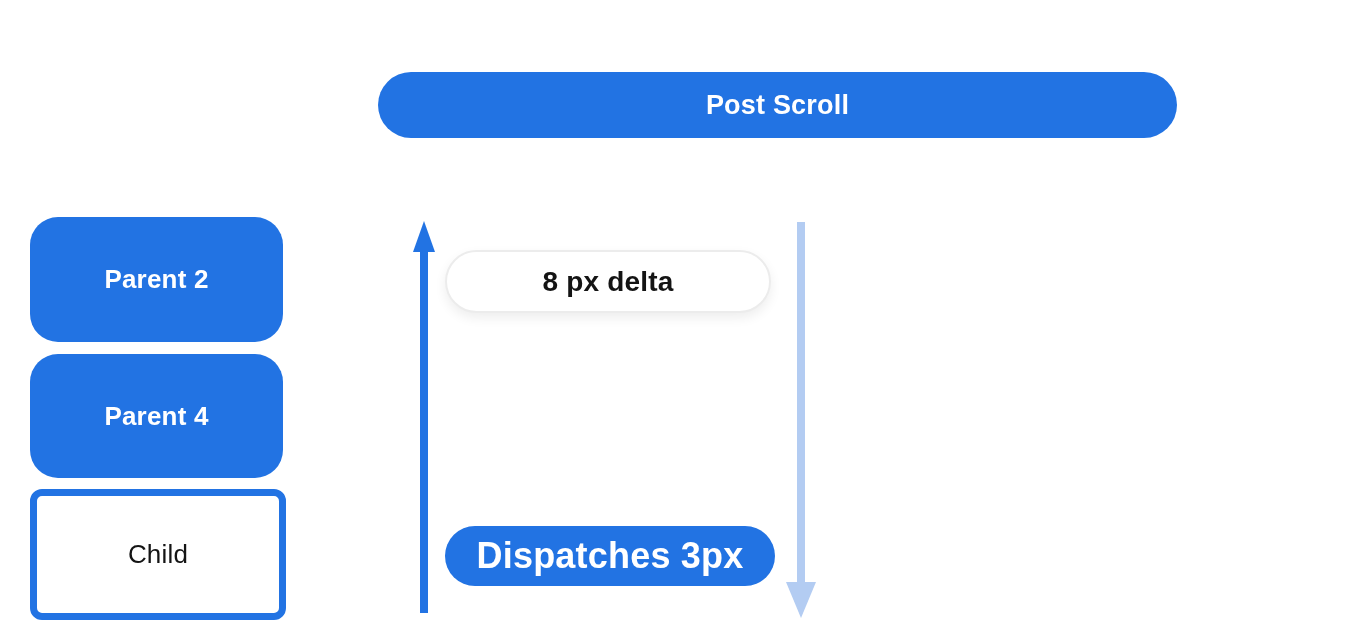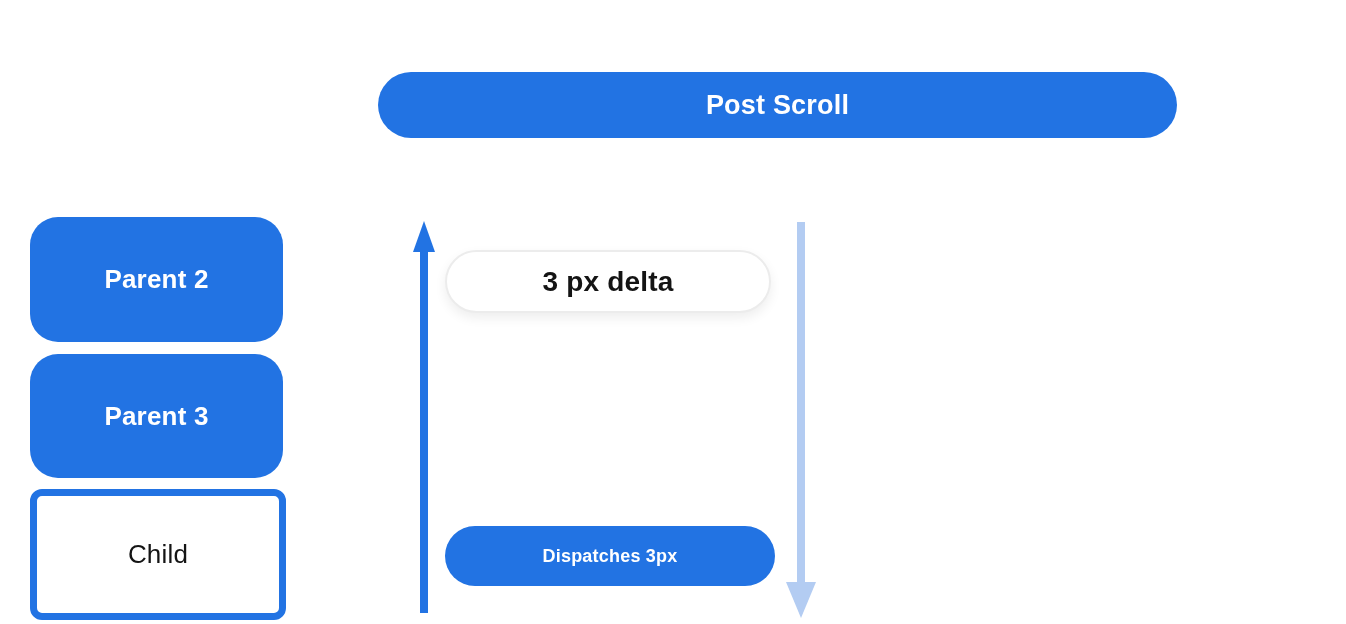--- a/index.html
+++ b/index.html
@@ -71,53 +71,53 @@
     color: var(--text-dark, #141414);
     font-size: 28px; font-weight: 600; letter-spacing: 0.2px;
   }
   .pill-dispatch {
     left: 445px; top: 498px;
     width: 330px; height: 60px;
     background: var(--primary-blue, #2273e3);
   }
   .pill-dispatch .label {
     color: var(--white, #ffffff);
-    font-size: 18px; font-weight: 700; letter-spacing: 0.2px;
+    font-size: 36px; font-weight: 700; letter-spacing: 0.2px;
   }
 </style>
 </head>
 <body>
 
 <div class="canvas">
 
   <div class="title-bar">
     <span class="label">Post Scroll</span>
   </div>
 
   <div class="node filled node-parent2">
     <span class="label">Parent 2</span>
   </div>
   <div class="node filled node-parent1">
-    <span class="label">Parent 3</span>
+    <span class="label">Parent 4</span>
   </div>
   <div class="node node-child">
     <span class="label">Child</span>
   </div>
 
   <svg class="arrow arrow-up" width="28" height="394" viewBox="0 0 28 394" aria-hidden="true">
     <line x1="14" y1="392" x2="14" y2="22" stroke-width="8" stroke="#2273e3"></line>
     <polygon points="14,0 3,31 25,31" fill="#2273e3"></polygon>
   </svg>
 
   <svg class="arrow arrow-down" width="34" height="398" viewBox="0 0 34 398" aria-hidden="true">
     <line x1="17" y1="0" x2="17" y2="366" stroke-width="8" stroke="#b3ccf2"></line>
     <polygon points="17,396 2,360 32,360" fill="#b3ccf2"></polygon>
   </svg>
 
   <div class="pill pill-delta">
-    <span class="label">3 px delta</span>
+    <span class="label">8 px delta</span>
   </div>
 
   <div class="pill pill-dispatch">
     <span class="label">Dispatches 3px</span>
   </div>
 
 </div>
 
 </body></html>

